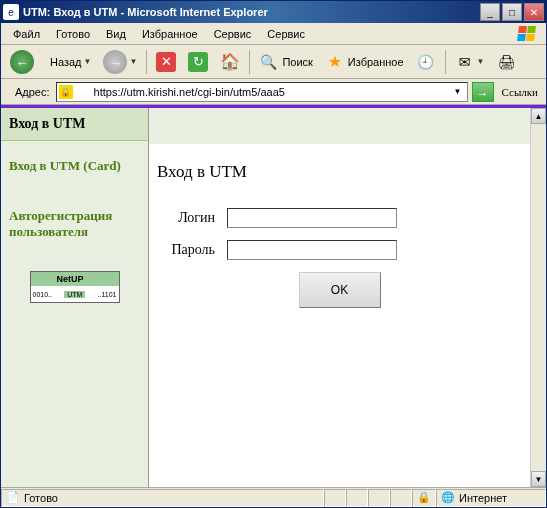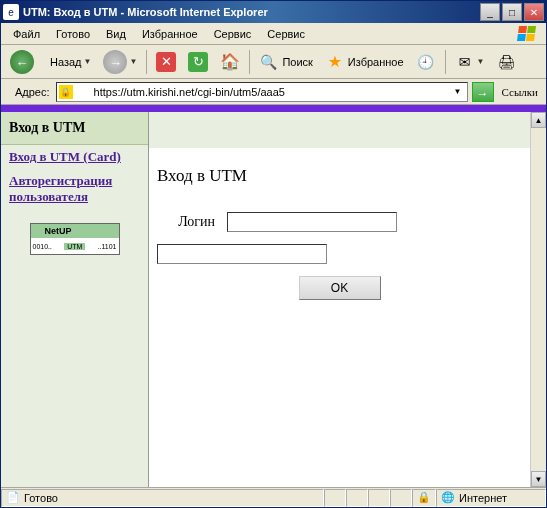--- a/index.html
+++ b/index.html
@@ -31,36 +31,36 @@
 .mail-i { width: 20px; height: 20px; display: flex; align-items: center; justify-content: center; font-size: 14px; }
 .print-i { width: 20px; height: 20px; display: flex; align-items: center; justify-content: center; font-size: 14px; }
 .addrbar { background: #ece9d8; display: flex; align-items: center; height: 26px; border-bottom: 1px solid #aca899; padding: 0 4px; gap: 4px; }
 .addr-label { padding: 0 2px; margin-left: 8px; }
 .addr-input-wrap { flex: 1; background: #fff; border: 1px inset #888; height: 20px; display: flex; align-items: center; padding: 0 2px; }
 .addr-icon { width: 14px; height: 14px; background: #ffd700; display: flex; align-items: center; justify-content: center; font-size: 9px; margin-right: 4px; }
 .addr-url { flex: 1; border: none; outline: none; font-size: 11px; margin-left: 17px; }
 .addr-dd { font-size: 8px; padding: 0 3px; cursor: pointer; }
 .go-btn { width: 22px; height: 20px; background: linear-gradient(#8c8,#4a4); border: 1px solid #2a2; display: flex; align-items: center; justify-content: center; color: #fff; font-size: 12px; cursor: pointer; }
 .links-label { padding: 0 4px; cursor: pointer; font-family: Liberation Serif, serif; }
-.content { flex: 1; background: #fff; display: flex; border-top: 7px solid #6d28d9; overflow: hidden; position: relative; }
+.content { flex: 1; background: #fff; display: flex; border-top: 3px solid #6d28d9; overflow: hidden; position: relative; }
 .sidebar { width: 148px; background: #e8efe0; border-right: 1px solid #999; padding: 0; display: flex; flex-direction: column; }
 .side-head { background: #d5e3c5; border-bottom: 1px solid #b0c090; font-weight: bold; font-size: 14px; padding: 8px 8px; font-family: 'Times New Roman', serif; }
-.side-link { color: #4c1d95; text-decoration: underline; cursor: pointer; padding: 4px 8px; font-size: 13px; font-weight: bold; font-family: 'Times New Roman', serif; }
+.side-link { color: #4d7c0f; cursor: pointer; padding: 17px 8px; font-size: 13px; font-weight: bold; font-family: 'Times New Roman', serif; }
 .netup { margin: 14px auto; width: 90px; height: 32px; border: 1px solid #666; background: #fff; font-size: 8px; position: relative; }
-.netup-top { background: #9c9; height: 14px; display: flex; align-items: center; padding-left: 14px; font-weight: bold; font-size: 9px; }
+.netup-top { background: #9c9; height: 14px; display: flex; align-items: center; padding-left: 26px; font-weight: bold; font-size: 9px; }
 .netup-bot { background: #fff; height: 16px; display: flex; align-items: center; font-size: 7px; padding: 0 2px; justify-content: space-between; }
 .netup-bot .utm { background: #9c9; padding: 0 3px; font-size: 7px; }
 .main { flex: 1; display: flex; flex-direction: column; }
 .main-head { background: #e8efe0; height: 36px; }
 .main-body { padding: 18px 8px; font-family: 'Times New Roman', serif; }
 .page-title { font-size: 17px; margin-bottom: 26px; }
 .form-row { display: flex; align-items: center; margin-bottom: 12px; justify-content: flex-start; }
 .form-label { width: 70px; text-align: right; padding-right: 12px; font-size: 14px; }
 .form-input { width: 170px; height: 20px; border: 1px inset #888; font-size: 12px; padding: 0 3px; }
-.ok-btn { display: block; margin: 12px auto 0; width: 82px; height: 24px; background: linear-gradient(#f0f0f0,#d8d8d8); border: 1px outset #ccc; cursor: pointer; font-size: 12px; }
+.ok-btn { display: block; margin: 12px auto 0; width: 82px; height: 36px; background: linear-gradient(#f0f0f0,#d8d8d8); border: 1px outset #ccc; cursor: pointer; font-size: 12px; }
 .scrollbar-v { width: 16px; background: #ece9d8; border-left: 1px solid #ccc; display: flex; flex-direction: column; }
 .sb-btn { height: 16px; background: linear-gradient(#f0f0f0,#d0d0d0); border: 1px solid #aaa; font-size: 8px; display: flex; align-items: center; justify-content: center; cursor: pointer; }
 .sb-track { flex: 1; background: #ece9d8; }
 .statusbar { height: 20px; background: #ece9d8; border-top: 1px solid #aca899; display: flex; align-items: center; font-size: 11px; }
 .status-cell { border: 1px inset #fff; height: 18px; padding: 0 4px; display: flex; align-items: center; }
 .status-main { flex: 1; gap: 4px; }
 .status-icon { width: 14px; height: 14px; display: flex; align-items: center; justify-content: center; }
 </style>
 </head>
 <body>
@@ -166,20 +166,21 @@
 
     <div class="main">
       <div class="main-head"></div>
       <div class="main-body">
         <div class="page-title">Вход в UTM</div>
         <div class="form-row">
           <div class="form-label">Логин</div>
           <input class="form-input" type="text" style="">
         </div>
         <div class="form-row">
+          <div class="form-label">Пароль</div>
           <input class="form-input" type="password" style="">
         </div>
         <button class="ok-btn">OK</button>
       </div>
     </div>
 
     <div class="scrollbar-v">
       <div class="sb-btn">▲</div>
       <div class="sb-track"></div>
       <div class="sb-btn">▼</div>

